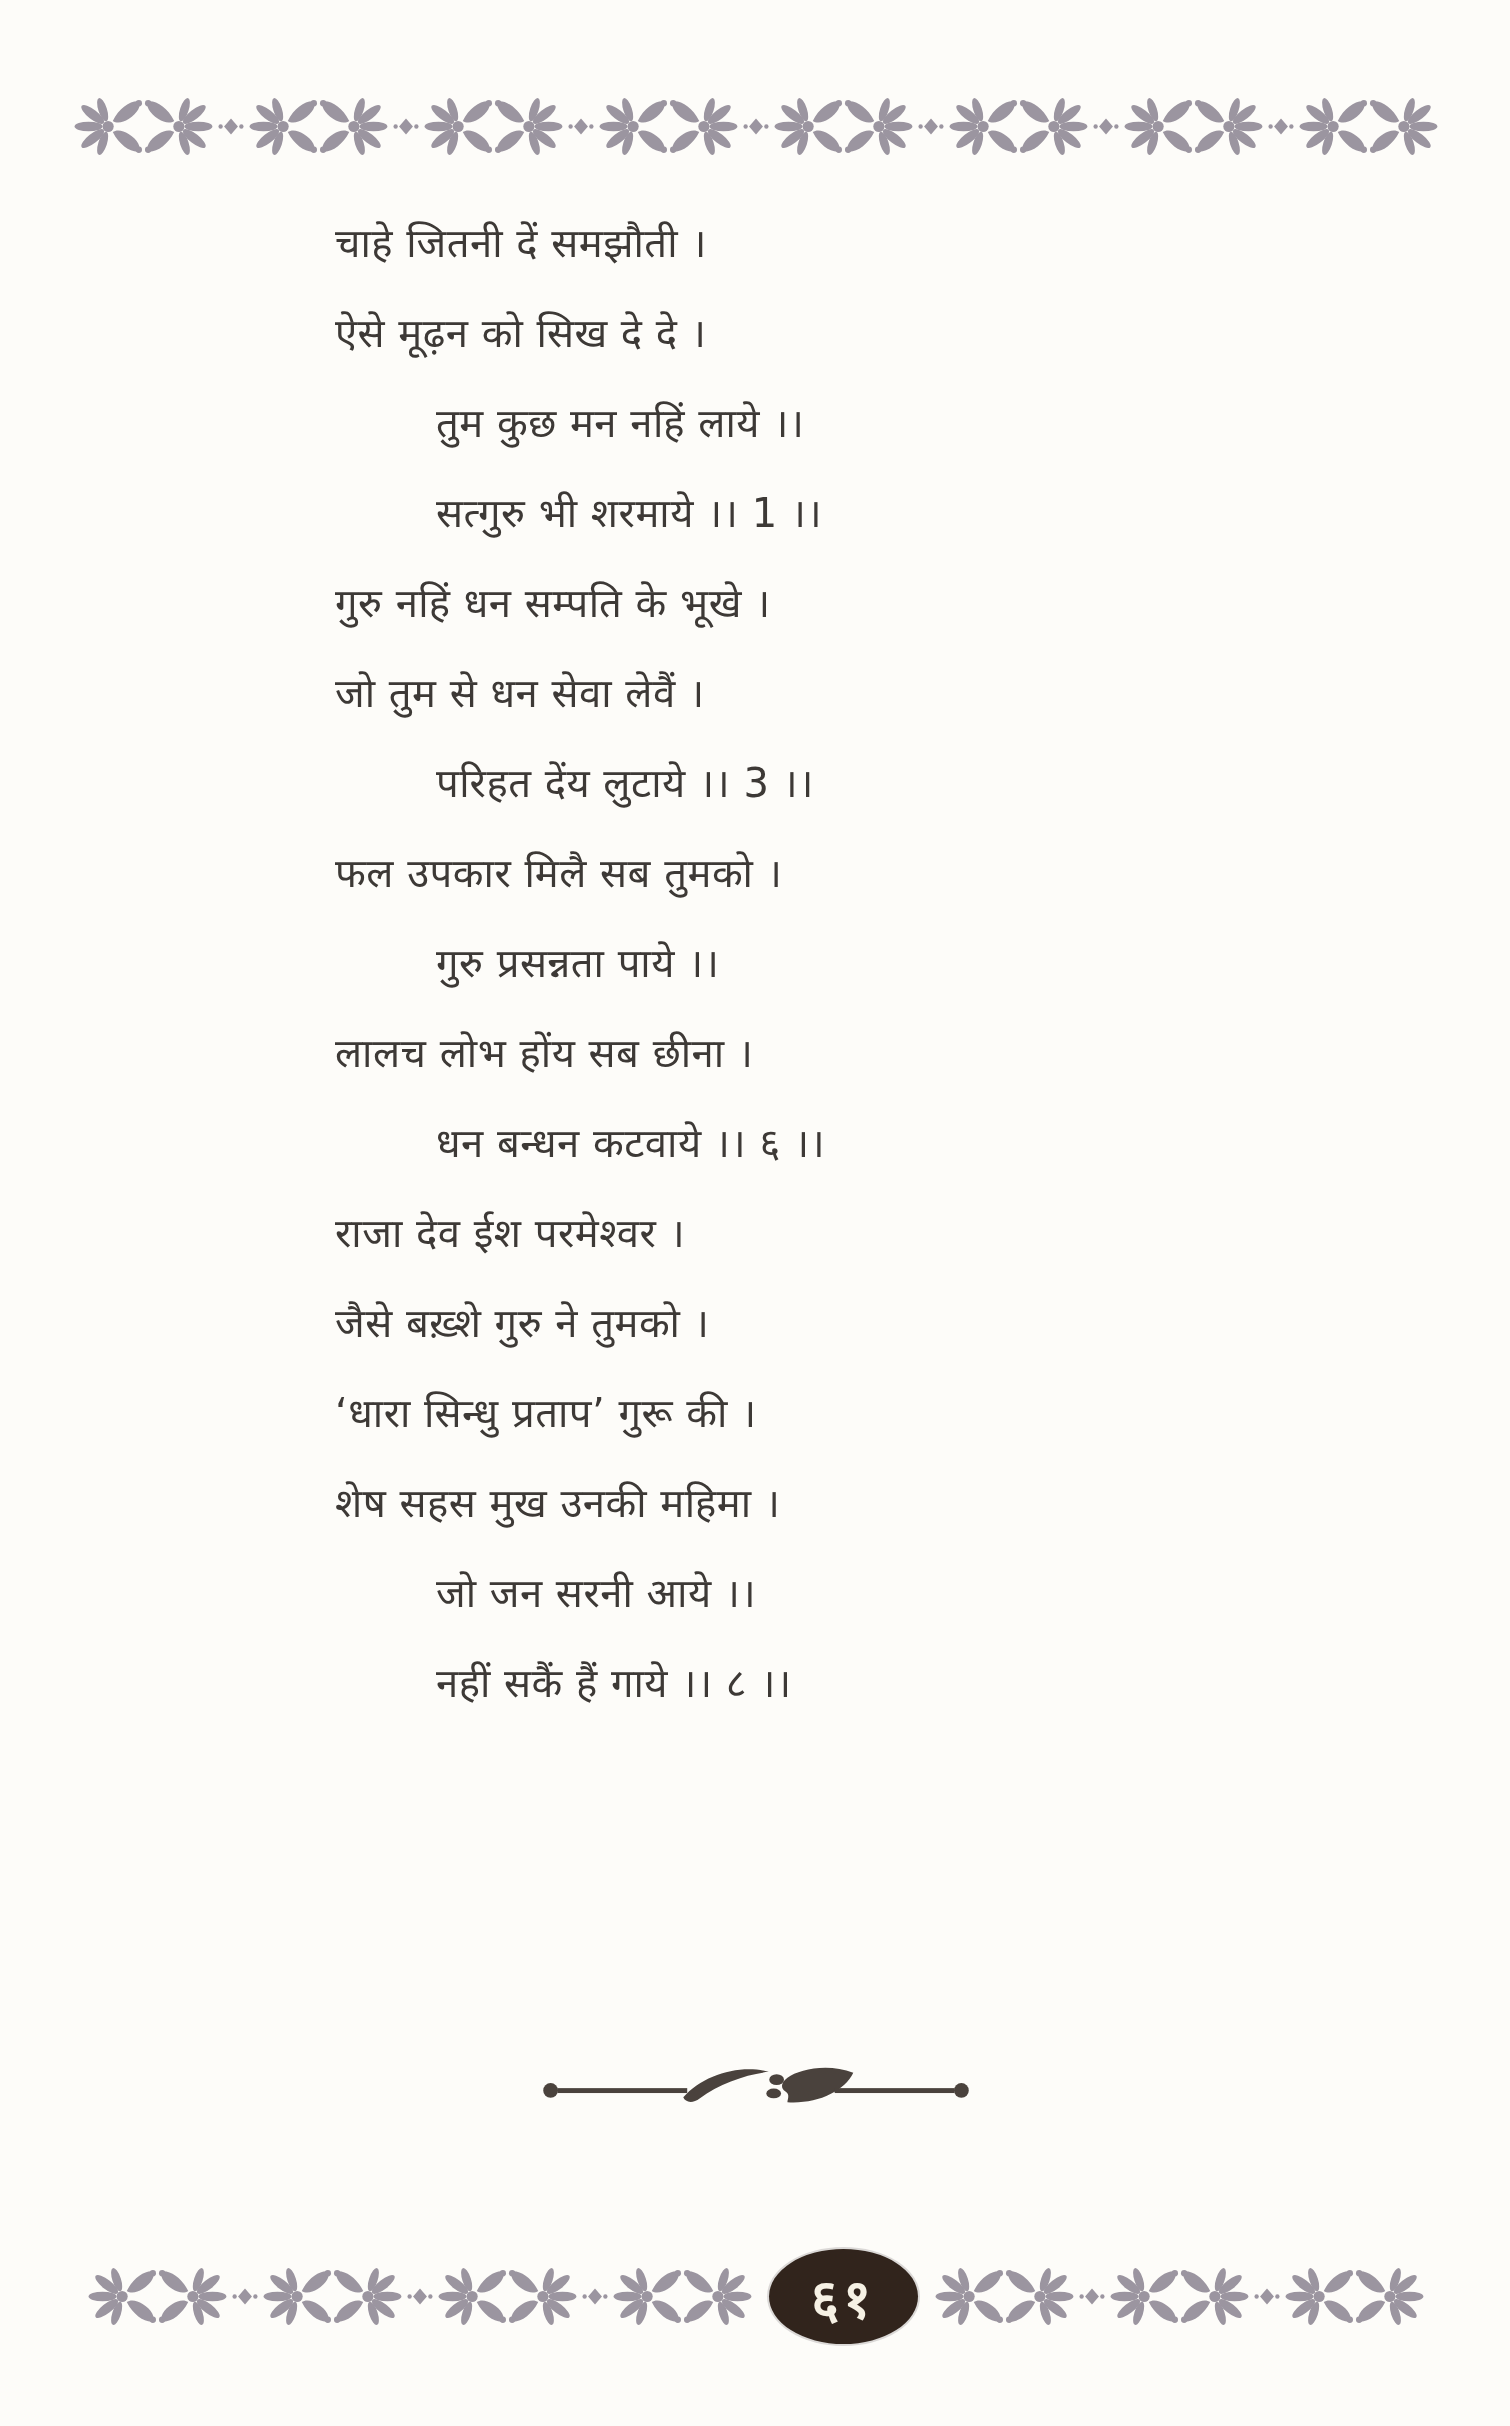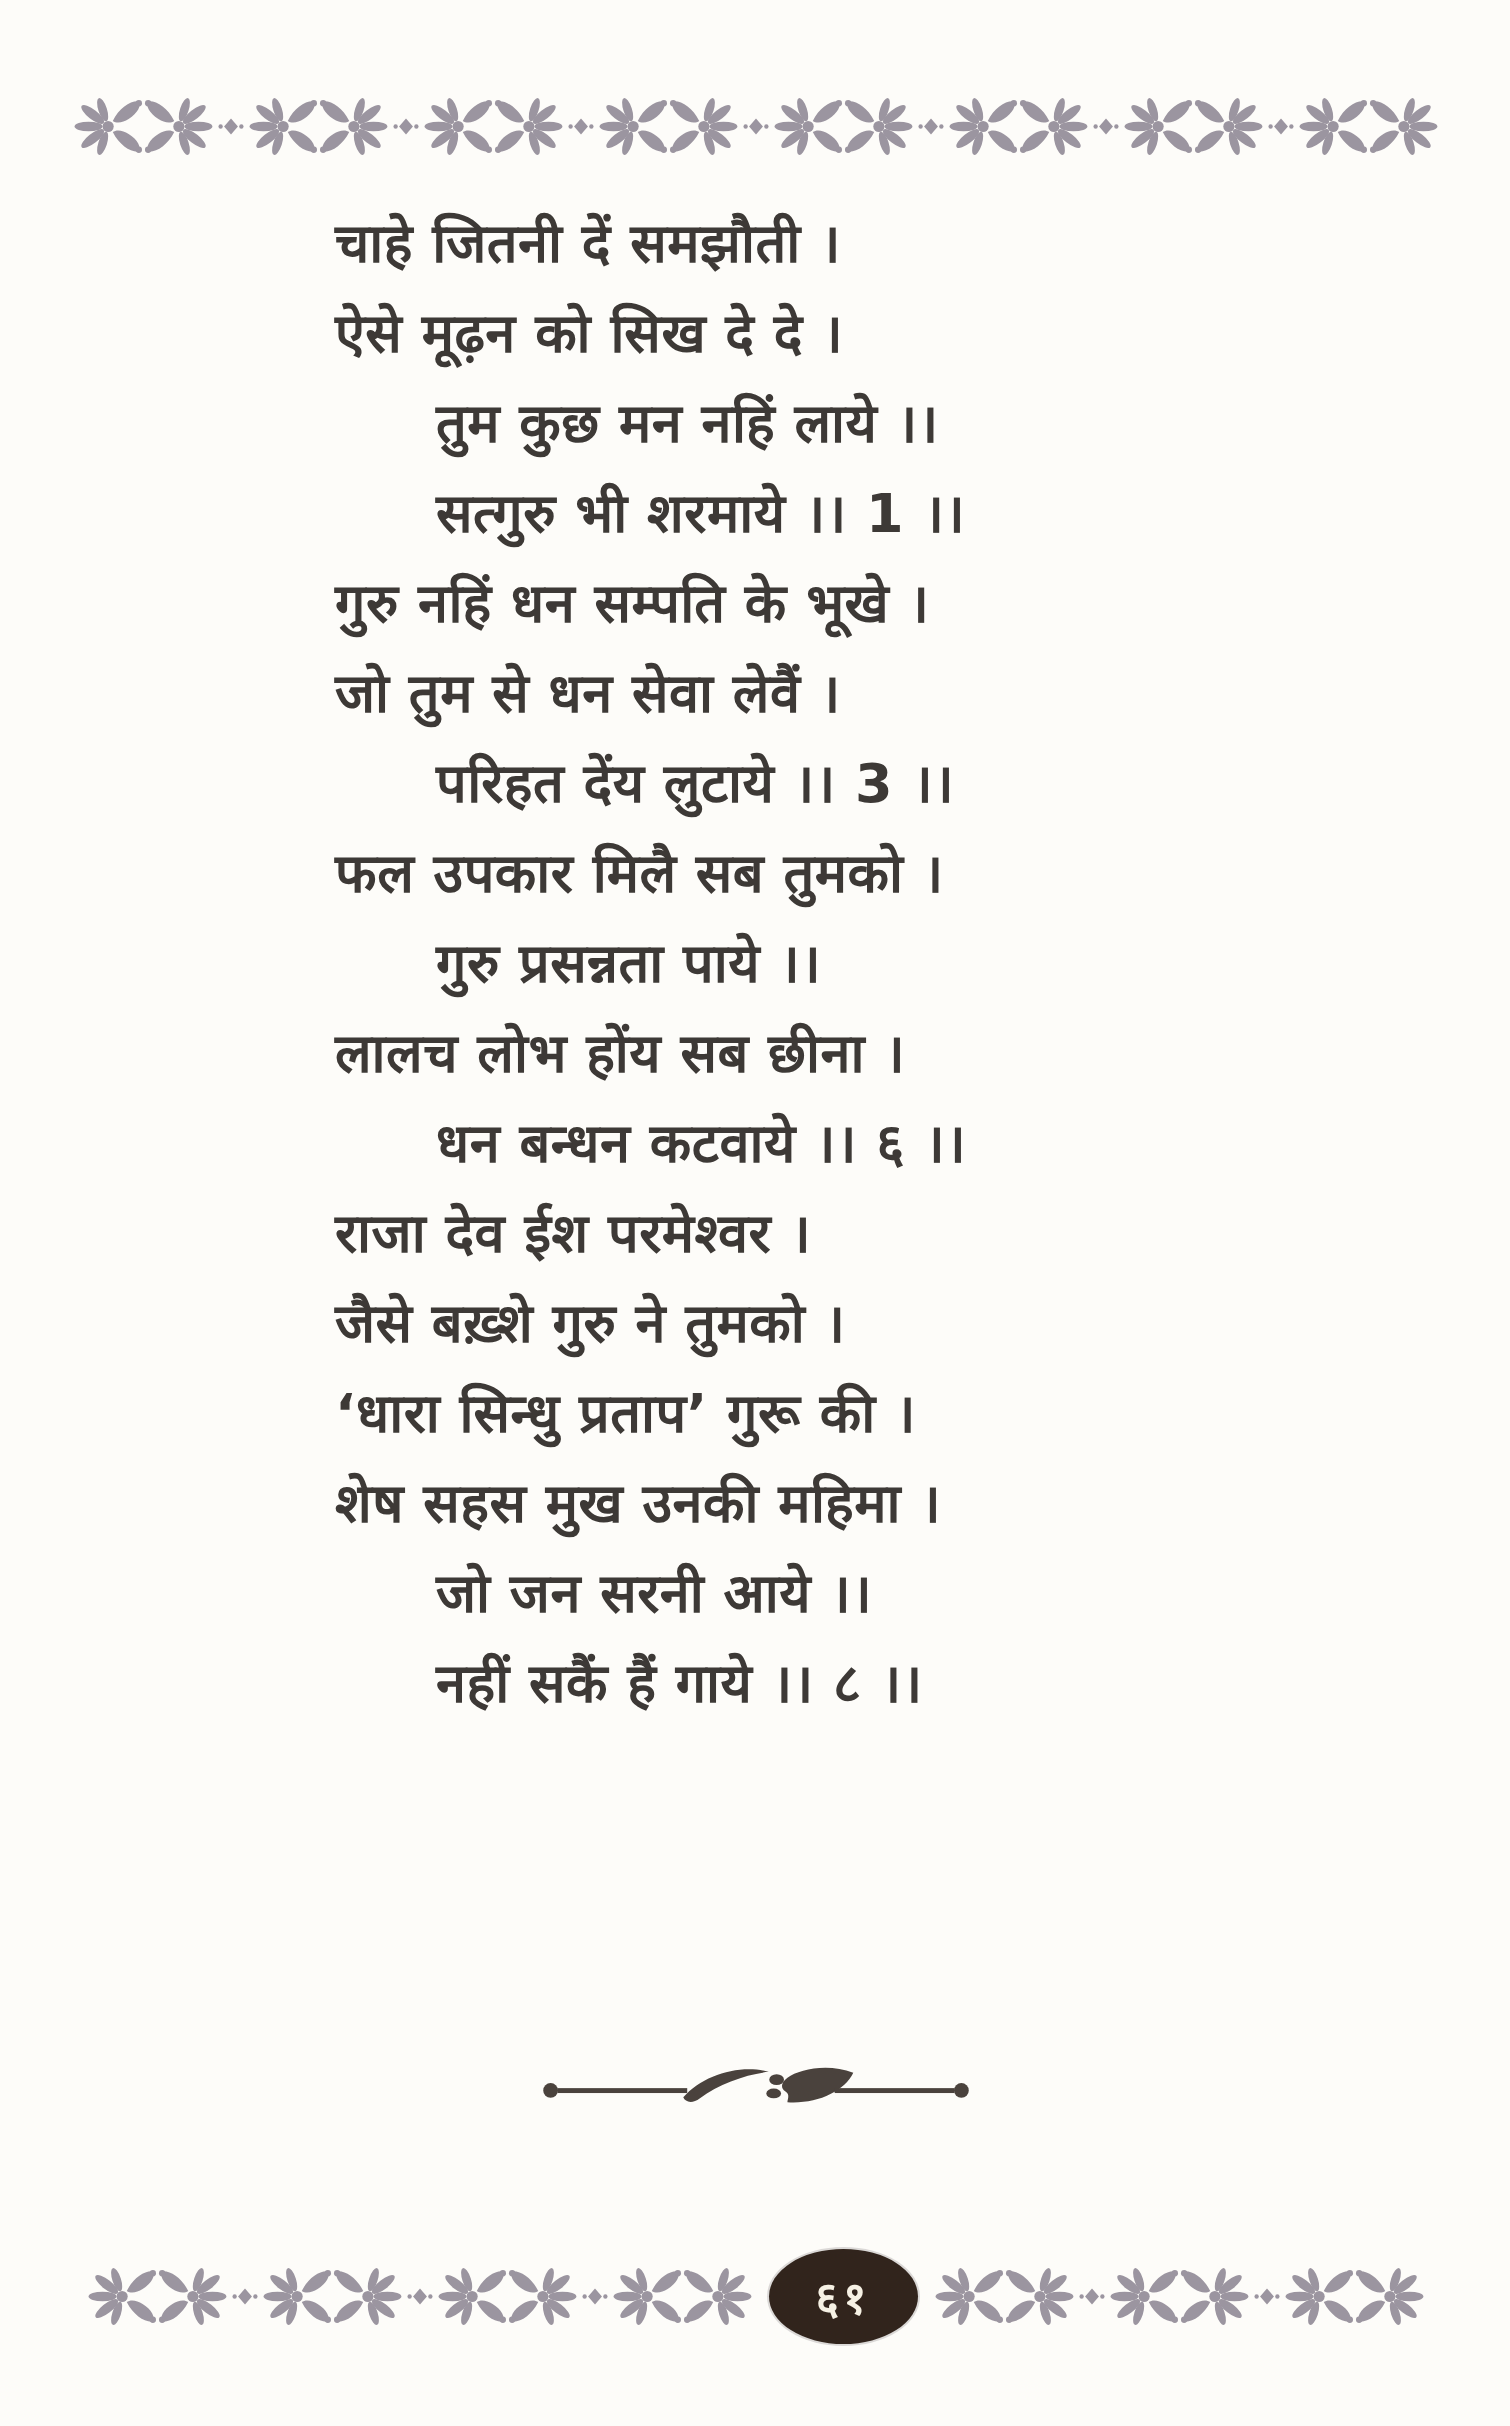--- a/index.html
+++ b/index.html
@@ -11,33 +11,33 @@
   }
   .border-row{
     position:absolute;left:0;width:100%;
     display:flex;justify-content:center;align-items:center;
   }
   .border-row.top{top:85px;}
   .border-row.bottom{top:2249px;}
   .border-seg{display:flex;align-items:center;}
   .verses{
     position:absolute;left:335px;top:196px;
-    color:#3d3936;font-weight:700;font-size:54px;
+    color:#3d3936;font-weight:400;font-size:40px;
     letter-spacing:0.5px;
   }
   .verse-line{height:90px;display:flex;align-items:center;white-space:nowrap;}
   .verse-line.indent{padding-left:101px;}
   .divider-wrap{
     position:absolute;top:2061px;left:0;width:100%;
     display:flex;justify-content:center;
   }
   .page-badge{
     width:149px;height:95px;margin:0 12px;
     background:#31241c;border-radius:50%;
-    color:#f6f1e4;font-size:45px;font-weight:700;letter-spacing:4px;
+    color:#f6f1e4;font-size:54px;font-weight:700;letter-spacing:4px;
     display:flex;align-items:center;justify-content:center;
     box-shadow:0 0 0 2px rgba(120,110,115,0.25);
     flex:0 0 auto;
   }
 </style>
 </head>
 <body>
 
 <div class="border-row top">
   <span class="border-seg" id="topBorderSeg">

